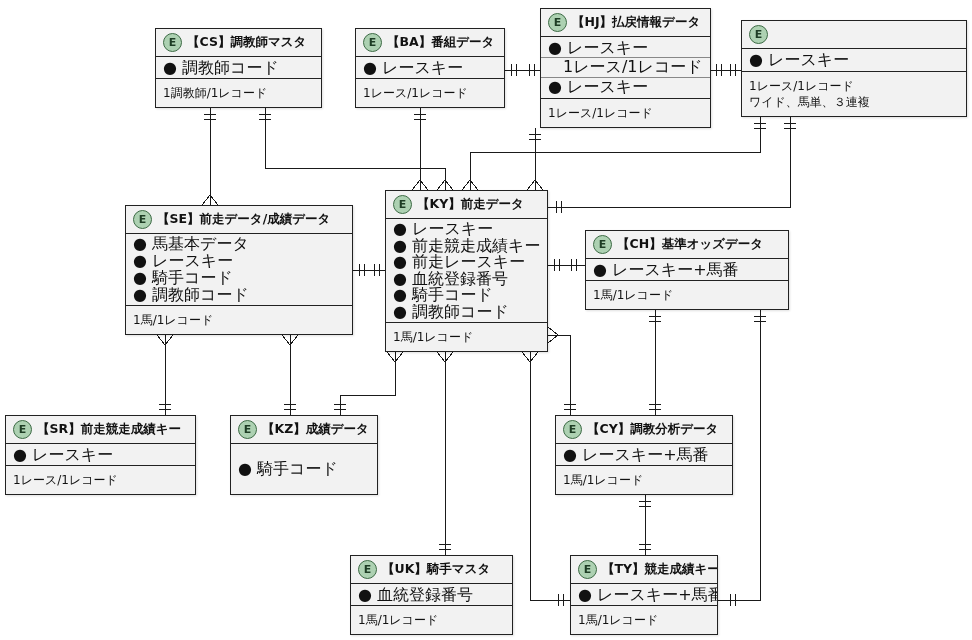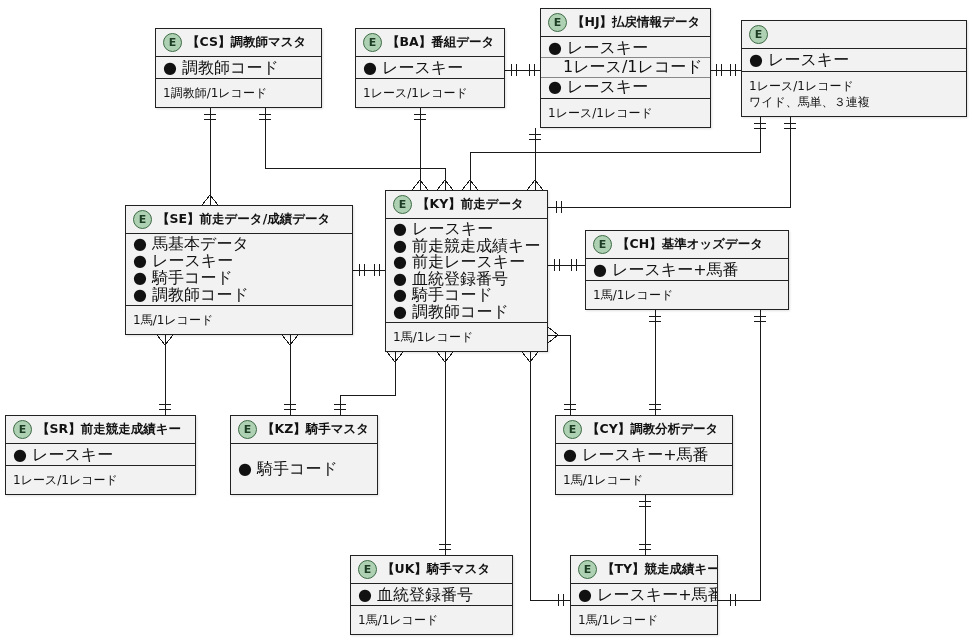--- a/index.html
+++ b/index.html
@@ -172,21 +172,21 @@
       <div class="row">● レースキー</div>
     </div>
     <div class="e-footer">
         <div class="frow">1レース/1レコード</div>
       </div>
   </div>
 
   <div class="entity" style="left:230px;top:415px;width:148px;height:80px">
     <div class="e-title">
       <span class="badge">E</span>
-      <span>【KZ】騎手マスタ</span>
+      <span>【KZ】成績データ</span>
     </div>
     <div class="e-body">
       <div class="row">● 騎手コード</div>
     </div>
   </div>
 
   <div class="entity" style="left:555px;top:415px;width:178px;height:80px">
     <div class="e-title">
       <span class="badge">E</span>
       <span>【CY】調教分析データ</span>

